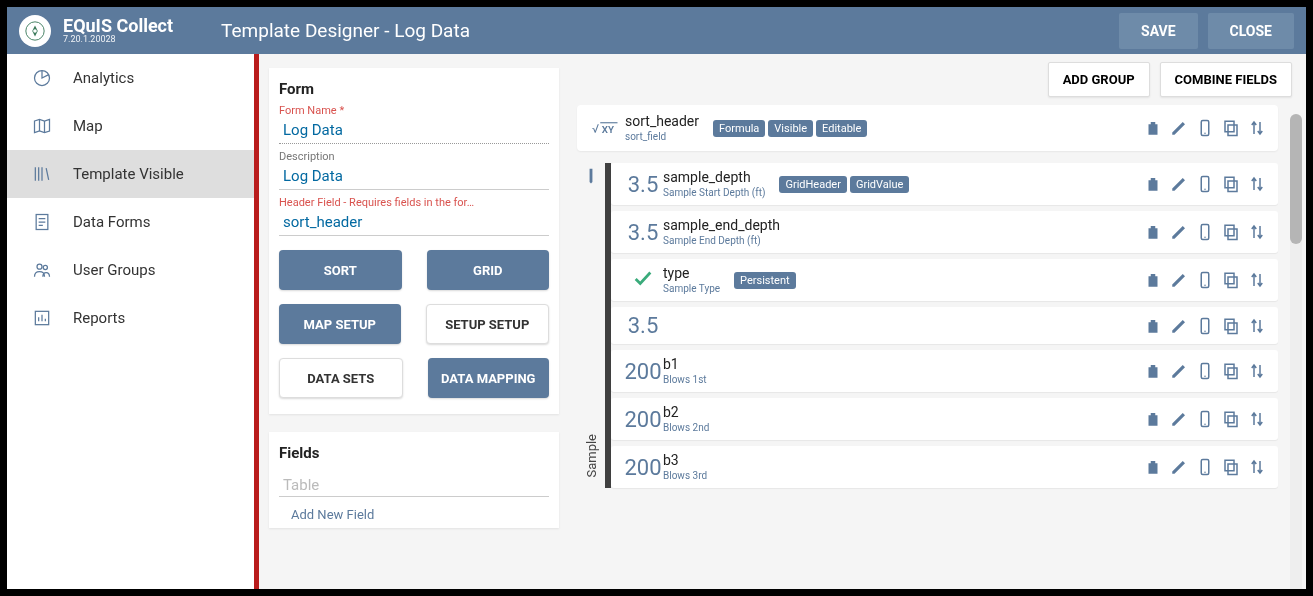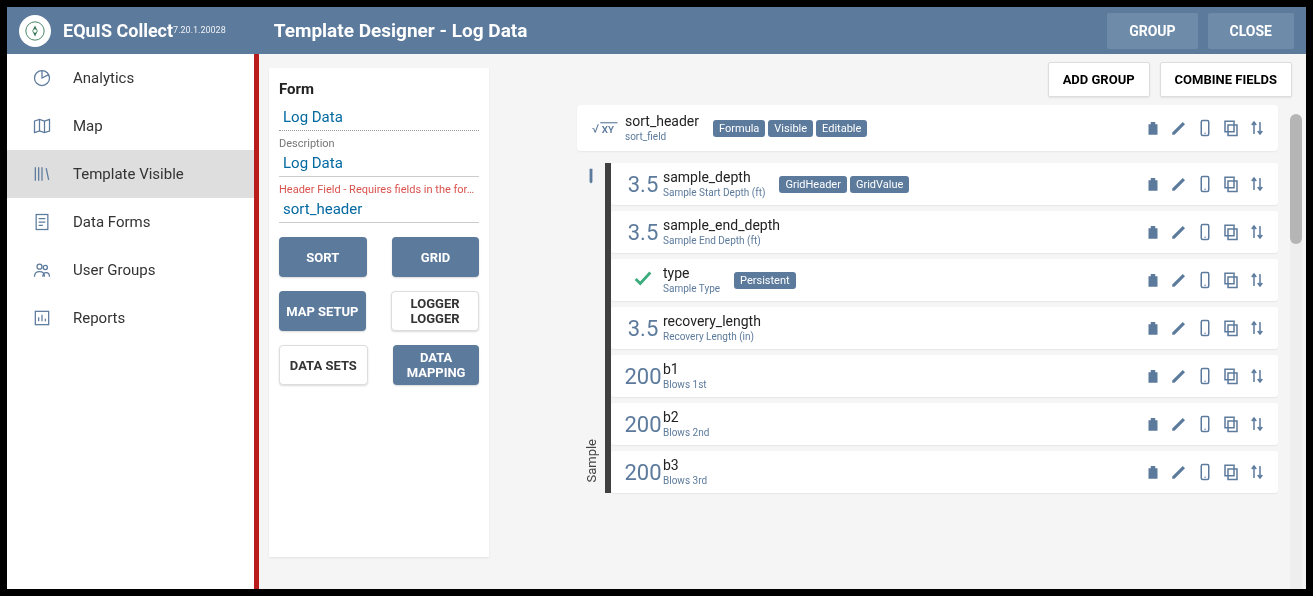--- a/index.html
+++ b/index.html
@@ -1,32 +1,32 @@
 <!DOCTYPE html>
 <html><head>
 <meta charset="utf-8">
 <style>
 * { margin: 0; padding: 0; box-sizing: border-box; font-family: -apple-system, BlinkMacSystemFont, "Segoe UI", Roboto, Arial, sans-serif; }
 body { background: #000; width: 1313px; height: 596px; padding: 7px; }
 .app { width: 1299px; height: 582px; background: #fff; display: flex; flex-direction: column; }
 .header { background: #5c7a9c; height: 47px; display: flex; align-items: center; padding: 0 12px; color: #fff; }
 .logo-badge { width: 32px; height: 32px; background: #fff; border-radius: 50%; display: flex; align-items: center; justify-content: center; margin-right: 12px; }
 .logo-badge svg { width: 22px; height: 22px; }
-.brand { display: flex; flex-direction: row; line-height: 1.1; margin-right: 48px; align-items: center; }
+.brand { display: flex; flex-direction: column; line-height: 1.1; margin-right: 48px; }
 .brand-name { font-weight: 700; font-size: 18px; }
 .brand-ver { font-size: 9px; opacity: 0.9; }
-.page-title { font-size: 19px; font-weight: 700; flex: 1; }
+.page-title { font-size: 19px; font-weight: 400; flex: 1; }
 .hdr-btn { background: #6e8ba9; color: #fff; border: none; padding: 10px 22px; font-size: 14px; font-weight: 700; margin-left: 10px; cursor: pointer; border-radius: 2px; }
 .body { flex: 1; display: flex; overflow: hidden; }
 .sidebar { width: 252px; background: #fff; border-right: 5px solid #b91c1c; }
 .nav-item { display: flex; align-items: center; height: 48px; padding: 0 22px; cursor: pointer; color: #333; font-size: 15px; }
 .nav-item.active { background: #dedede; }
 .nav-icon { width: 26px; margin-right: 18px; color: #5c7a9c; display: flex; align-items: center; justify-content: center; }
 .nav-icon svg { width: 20px; height: 20px; fill: none; stroke: #5c7a9c; stroke-width: 1.5; }
-.form-panel { width: 310px; background: #f5f5f5; padding: 14px 10px; display: flex; }
+.form-panel { width: 310px; background: #f5f5f5; padding: 14px 10px; display: flex; flex-direction: column; }
 .panel-card { background: #fff; padding: 12px 10px 16px 10px; margin-bottom: 18px; box-shadow: 0 1px 2px rgba(0,0,0,0.08); }
 .panel-title { font-weight: 700; font-size: 15px; color: #222; margin-bottom: 6px; }
 .form-label { color: #d9534f; font-size: 11px; margin-top: 4px; }
 .form-label.gray { color: #777; }
 .form-value { font-size: 15px; color: #0369a1; padding: 4px 0 4px 4px; border-bottom: 1px dotted #999; margin-bottom: 6px; }
 .form-value.solid { border-bottom: 1px solid #ccc; }
 .btn-row { display: flex; gap: 25px; margin-top: 14px; }
 .pill-btn { flex: 1; height: 40px; border: none; border-radius: 4px; font-size: 13px; font-weight: 700; cursor: pointer; box-shadow: 0 1px 2px rgba(0,0,0,0.15); }
 .pill-btn.primary { background: #5c7a9c; color: #fff; }
 .pill-btn.secondary { background: #fff; color: #333; border: 1px solid #ddd; }
@@ -69,21 +69,21 @@
           <circle cx="12" cy="12" r="10" fill="none" stroke="#3a7a5a" stroke-width="1"></circle>
           <path d="M12 6 L15 12 L12 18 L9 12 Z" fill="#3a7a5a"></path>
           <circle cx="12" cy="12" r="2" fill="#fff"></circle>
         </svg>
     </div>
     <div class="brand">
       <span class="brand-name">EQuIS Collect</span>
       <span class="brand-ver">7.20.1.20028</span>
     </div>
     <div class="page-title">Template Designer - Log Data</div>
-    <button class="hdr-btn">GROUP</button>
+    <button class="hdr-btn">SAVE</button>
     <button class="hdr-btn">CLOSE</button>
   </div>
 
   <div class="body">
     <div class="sidebar">
       <div class="nav-item">
         <span class="nav-icon">
             <svg viewBox="0 0 24 24">
               <circle cx="12" cy="12" r="9"></circle>
               <path d="M12 3 L12 12 L20 8"></path>
@@ -134,37 +134,44 @@
               <path d="M8 16 V11 M12 16 V8 M16 16 V13"></path>
             </svg>
           </span>
         <span>Reports</span>
       </div>
     </div>
 
     <div class="form-panel">
       <div class="panel-card">
         <div class="panel-title">Form</div>
+        <div class="form-label">Form Name *</div>
         <div class="form-value">Log Data</div>
         <div class="form-label gray">Description</div>
         <div class="form-value solid">Log Data</div>
         <div class="form-label">Header Field - Requires fields in the for…</div>
         <div class="form-value solid">sort_header</div>
         <div class="btn-row">
           <button class="pill-btn primary">SORT</button>
           <button class="pill-btn primary">GRID</button>
         </div>
         <div class="btn-row">
           <button class="pill-btn primary">MAP SETUP</button>
-          <button class="pill-btn secondary">LOGGER LOGGER</button>
+          <button class="pill-btn secondary">SETUP SETUP</button>
         </div>
         <div class="btn-row">
           <button class="pill-btn secondary">DATA SETS</button>
           <button class="pill-btn primary">DATA MAPPING</button>
         </div>
+      </div>
+      <div class="panel-card" style="padding-bottom:6px;">
+        <div class="panel-title">Fields</div>
+        <div class="table-placeholder">Table</div>
+        <div style="border-bottom:1px solid #ccc;"></div>
+        <div class="add-new">Add New Field</div>
       </div>
     </div>
 
     <div class="main">
       <div class="main-toolbar">
         <button class="tb-btn">ADD GROUP</button>
         <button class="tb-btn">COMBINE FIELDS</button>
       </div>
 
       <div class="scroll-area">
@@ -301,24 +308,20 @@
                     <rect x="8" y="8" width="12" height="14" fill="none" stroke="#5c7a9c" stroke-width="2"></rect>
                     <rect x="4" y="3" width="12" height="14" fill="none" stroke="#5c7a9c" stroke-width="2"></rect>
                   </svg>
             <svg viewBox="0 0 24 24">
                     <path d="M8 4 L8 20 M5 8 L8 4 L11 8 M16 4 L16 20 M13 16 L16 20 L19 16" fill="none" stroke="#5c7a9c" stroke-width="2"></path>
                   </svg>
           </div>
               </div>
               <div class="field-card">
                 <div class="type-icon">3.5</div>
-                <div class="field-names">
-                  <span class="fname">recovery_length</span>
-                  <span class="fdesc">Recovery Length (in)</span>
-                </div>
                 <div class="spacer"></div>
                 <div class="row-actions" id="actions-template">
             <svg viewBox="0 0 24 24">
                     <path d="M6 7 H18 V21 H6 Z M4 7 H20 M9 4 H15 V7 H9 Z M10 10 V18 M14 10 V18"></path>
                   </svg>
             <svg viewBox="0 0 24 24">
                     <path d="M3 21 L6 21 L20 7 L17 4 L3 18 Z"></path>
                   </svg>
             <svg viewBox="0 0 24 24">
                     <rect x="7" y="2" width="10" height="20" rx="2" fill="none" stroke="#5c7a9c" stroke-width="2"></rect>

